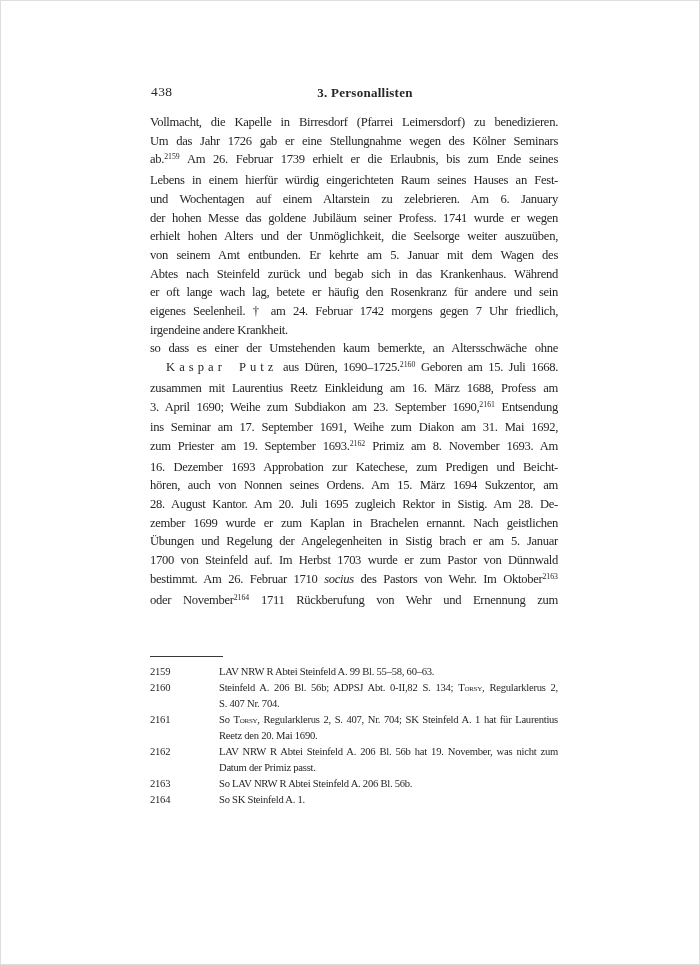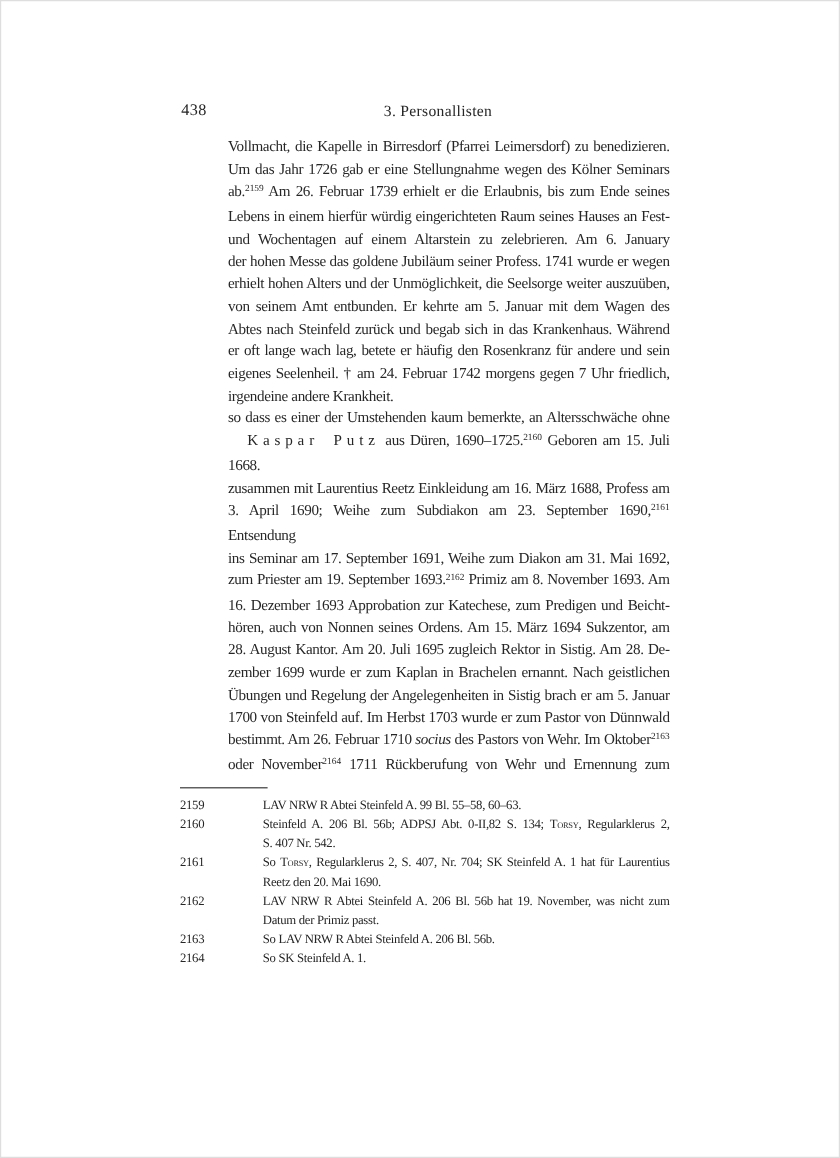--- a/index.html
+++ b/index.html
@@ -12,27 +12,27 @@
     box-shadow: inset 0 0 0 1px #dedede;
     overflow: hidden;
   }
   .page { position: absolute; inset: 0; }
   .page-number {
     position: absolute; left: 151px; top: 84px;
     font-size: 13.5px; letter-spacing: 0.03em; text-align: right;
   }
   .running-header {
     position: absolute; left: 150px; top: 84.5px; width: 430px;
-    text-align: center; font-size: 13px; letter-spacing: 0.02em;
+    text-align: center; font-size: 13px; letter-spacing: 0.02em; font-weight: bold;
   }
   .body-text {
     position: absolute; left: 150px; top: 113px; width: 408px;
     font-size: 12.6px; line-height: 18.7px; letter-spacing: -0.3px;
   }
-  .line { text-align: justify; text-align-last: justify; white-space: normal; margin-left: 40px; }
+  .line { text-align: justify; text-align-last: justify; white-space: normal; }
   .line.last { text-align-last: left; }
   .line.indent { text-indent: 16px; }
   .sup {
     font-size: 0.62em; position: relative; top: -0.52em;
     letter-spacing: 0;
   }
   .it { font-style: italic; }
   .sc { font-variant: small-caps; }
   .ls { letter-spacing: 0.32em; word-spacing: 0.25em; }
   .fn-rule {
@@ -88,21 +88,21 @@
       <div class="footnote">
         <div class="fn-num">2159</div>
         <div class="fn-text">
           <div class="fn-line last">LAV NRW R Abtei Steinfeld A. 99 Bl. 55–58, 60–63.</div>
         </div>
       </div>
       <div class="footnote">
         <div class="fn-num">2160</div>
         <div class="fn-text">
           <div class="fn-line">Steinfeld A. 206 Bl. 56b; ADPSJ Abt. 0-II,82 S. 134; <span class="sc">Torsy</span>, Regularklerus 2,</div>
-          <div class="fn-line last">S. 407 Nr. 542.</div>
+          <div class="fn-line last">S. 407 Nr. 704.</div>
         </div>
       </div>
       <div class="footnote">
         <div class="fn-num">2161</div>
         <div class="fn-text">
           <div class="fn-line">So <span class="sc">Torsy</span>, Regularklerus 2, S. 407, Nr. 704; SK Steinfeld A. 1 hat für Laurentius</div>
           <div class="fn-line last">Reetz den 20. Mai 1690.</div>
         </div>
       </div>
       <div class="footnote">

